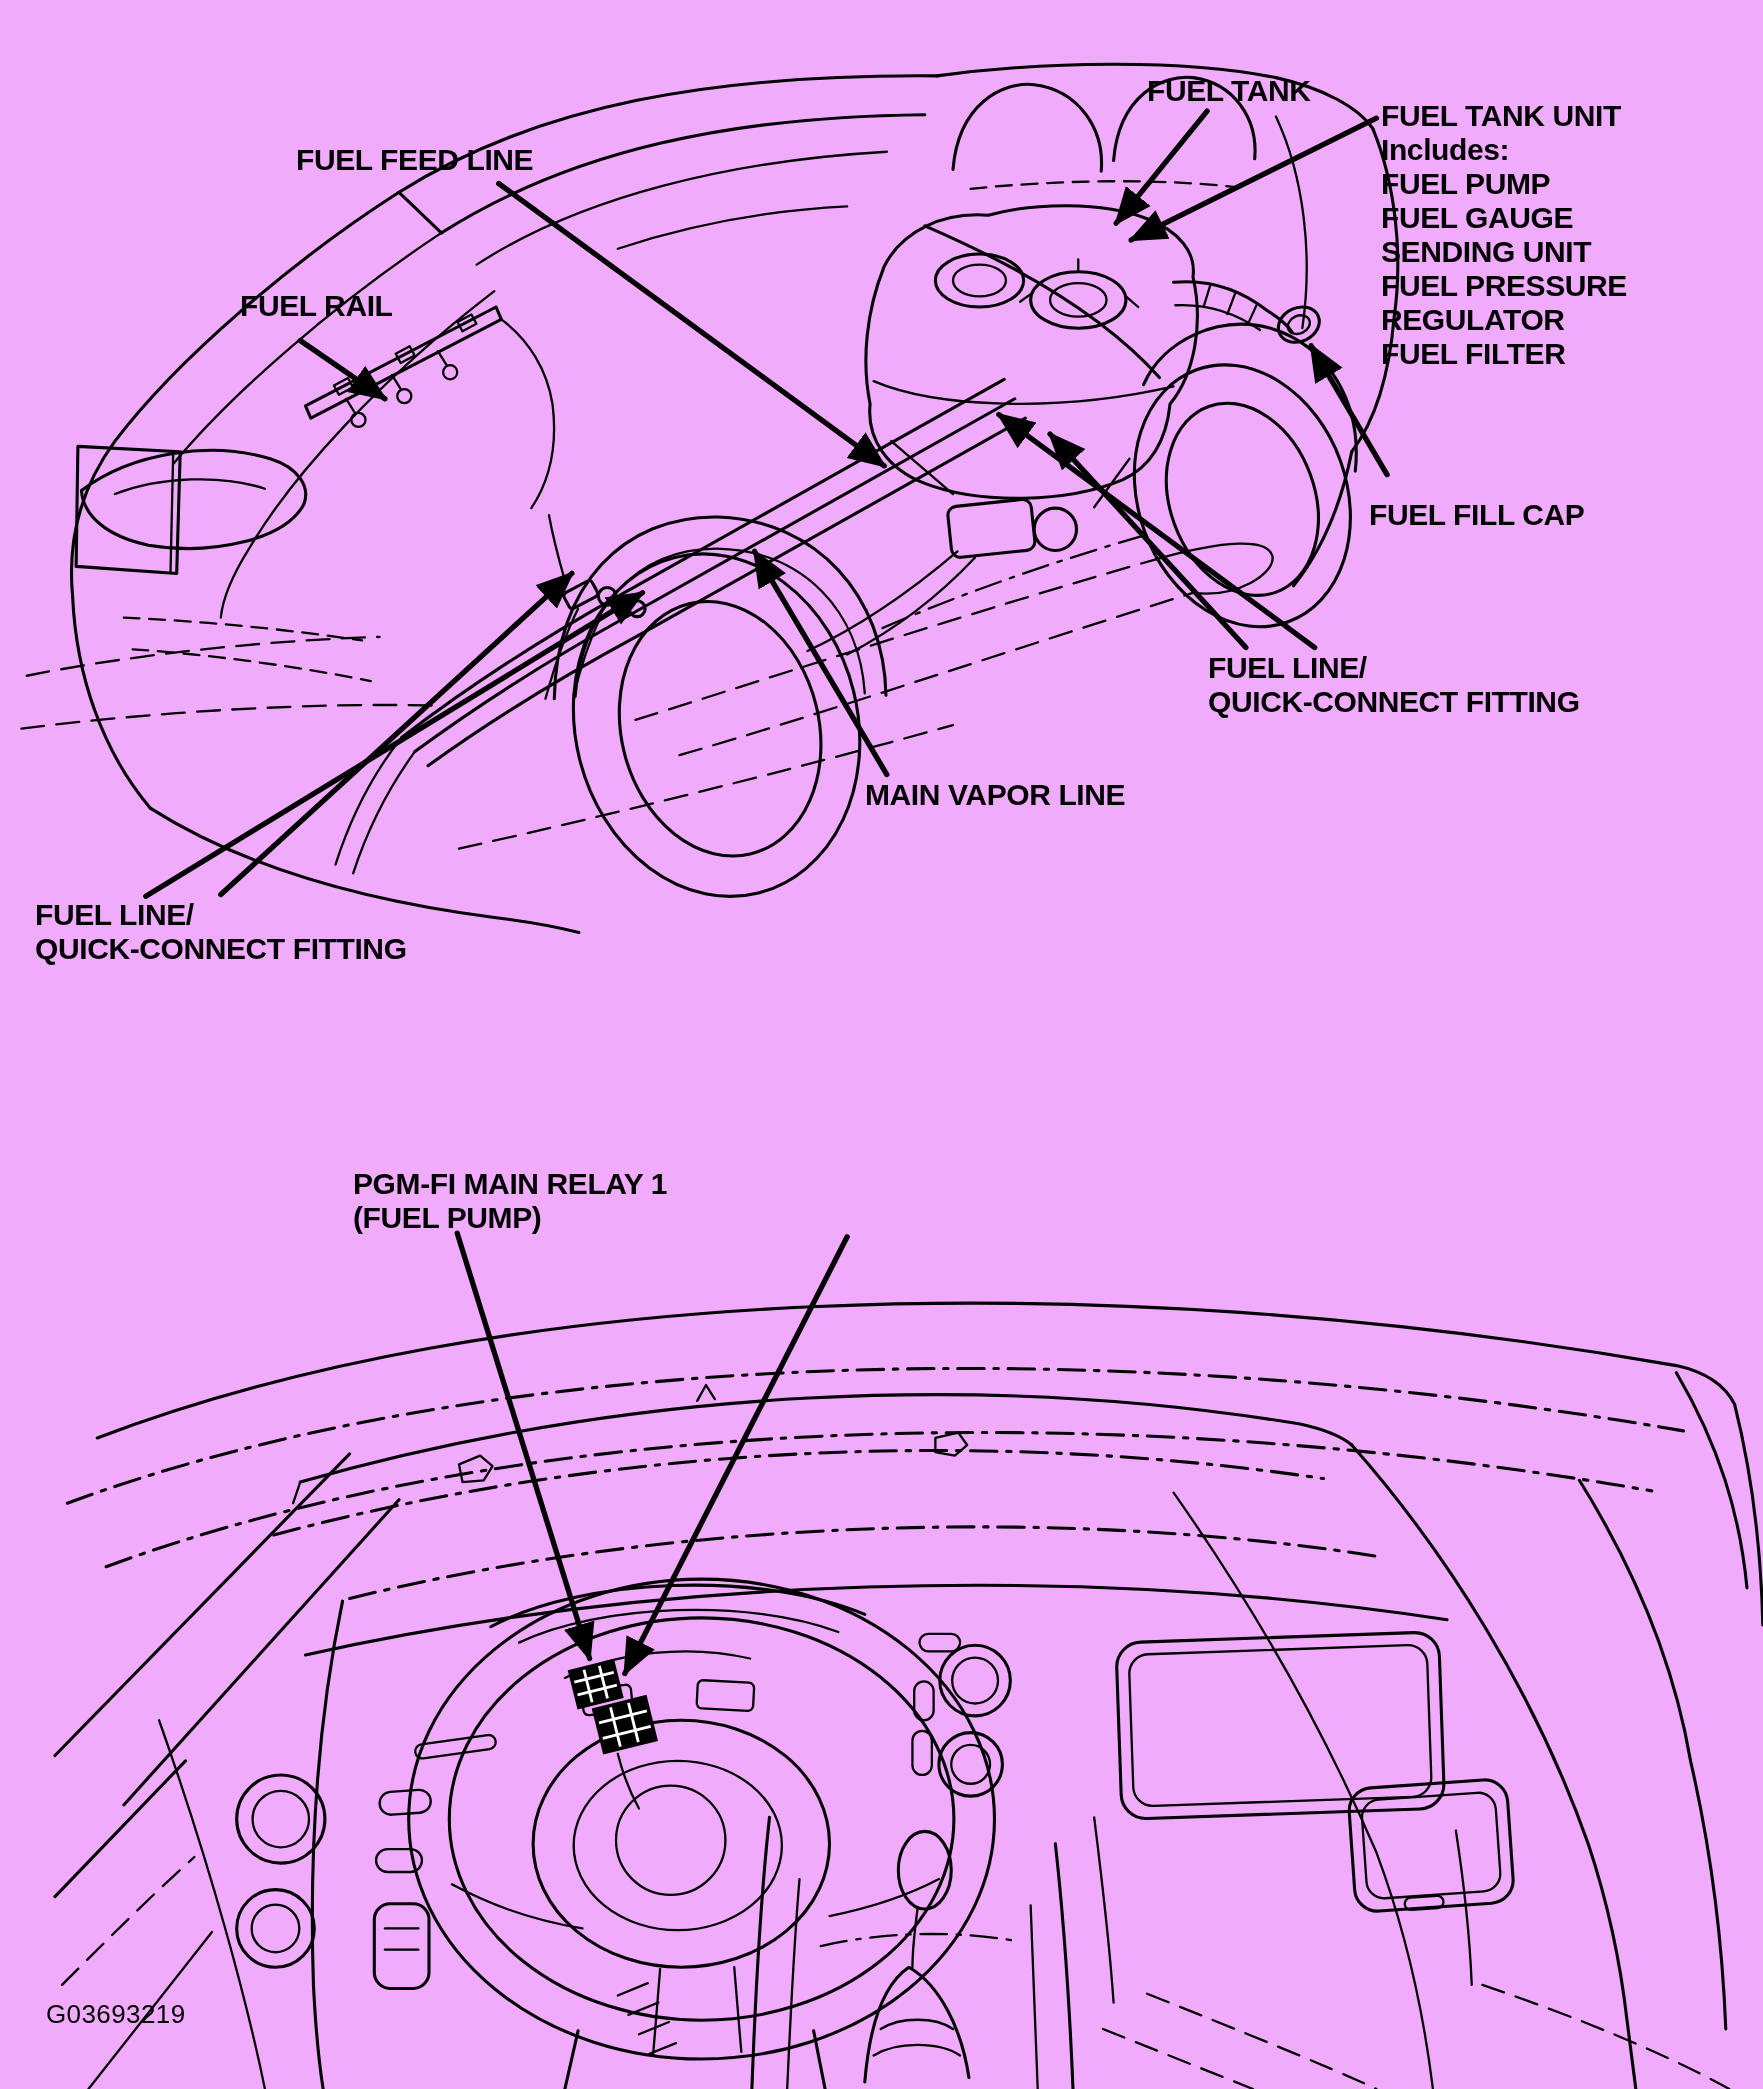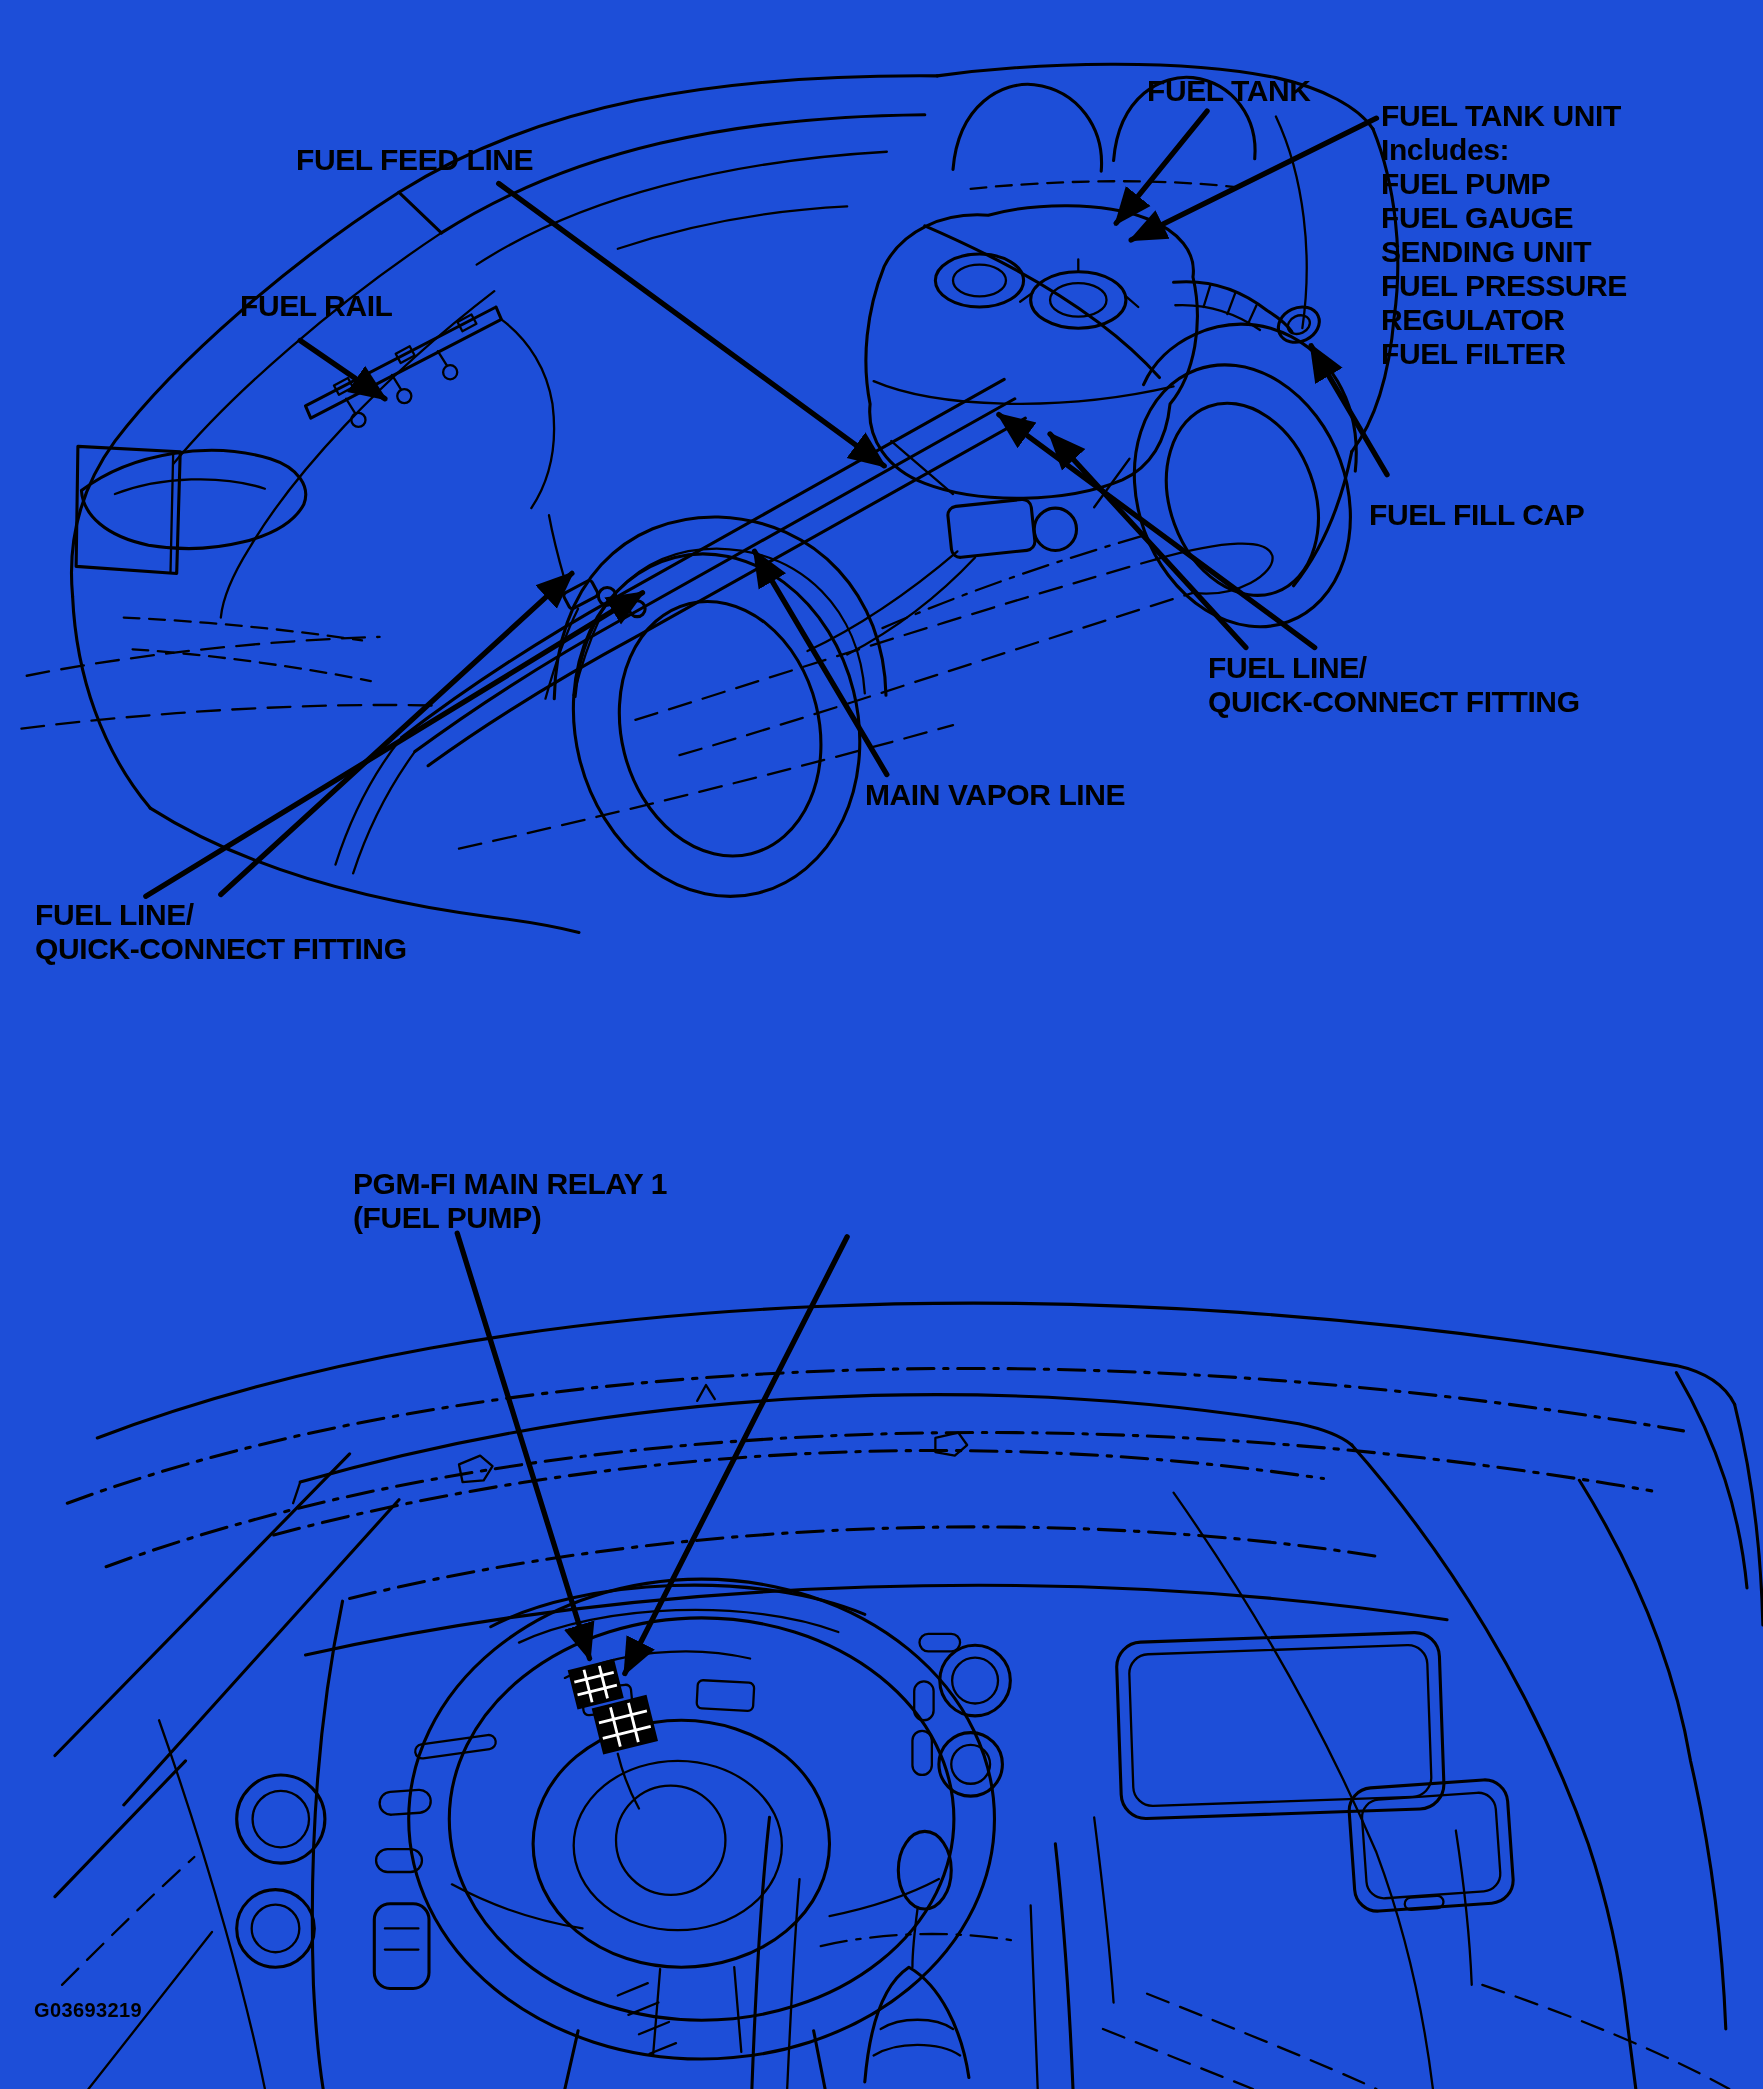--- a/index.html
+++ b/index.html
@@ -1,19 +1,19 @@
 <!DOCTYPE html>
 <html style="font-size:14px"><head>
 <meta charset="utf-8">
 <style>
   html,body{margin:0;padding:0;background:#ffffff;}
   .page{
     position:relative;
     width:1764px;height:2089px;
-    background:#1d4ed8;
+    background:#f0abfc;
     font-family:"Liberation Sans", sans-serif;
     overflow:hidden;
   }
   svg{position:absolute;left:0;top:0;}
   svg *{vector-effect:none;}
   .stroke, path, ellipse, circle, rect, line, polyline{
     fill:none;stroke:#000;stroke-width:3.5;stroke-linecap:round;stroke-linejoin:round;
   }
   .thin{stroke-width:2.6;}
   .dsh{stroke-dasharray:26 14;}
@@ -27,24 +27,25 @@
     color:#000;
     font-weight:700;
     font-size:30px;
     line-height:34px;
     letter-spacing:-0.4px;
     white-space:pre-line;
   }
   .code-lbl{
     position:absolute;
     color:#000;
-    font-weight:700;
-    font-size:20px;
+    font-weight:400;
+    font-size:26px;
     letter-spacing:0.4px;
     white-space:pre;
+    margin-left:12px;
   }
 </style>
 </head>
 <body>
 
 <div class="page">
 
   <svg width="1764" height="2089" viewBox="0 0 1999 2368">
     <defs>
       <marker id="ah" viewBox="0 0 12 10" refX="11" refY="5" markerWidth="7.2" markerHeight="6.4" orient="auto-start-reverse">

